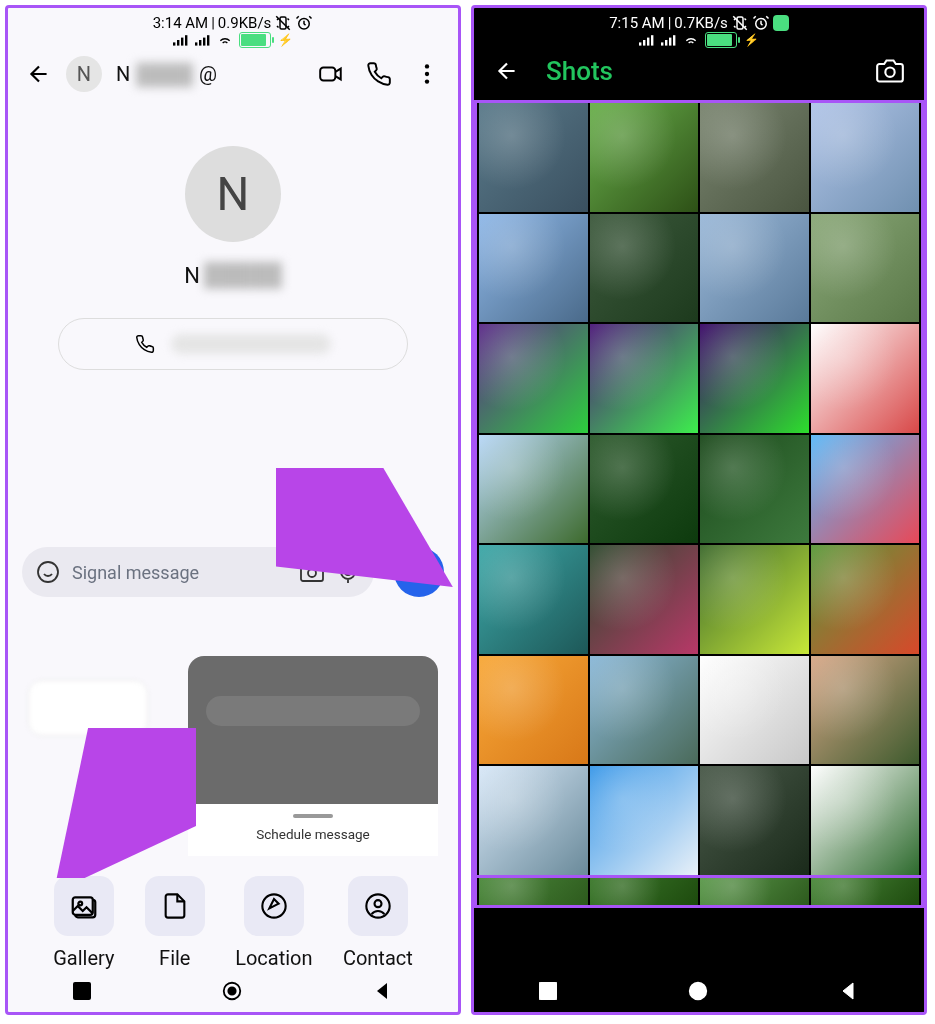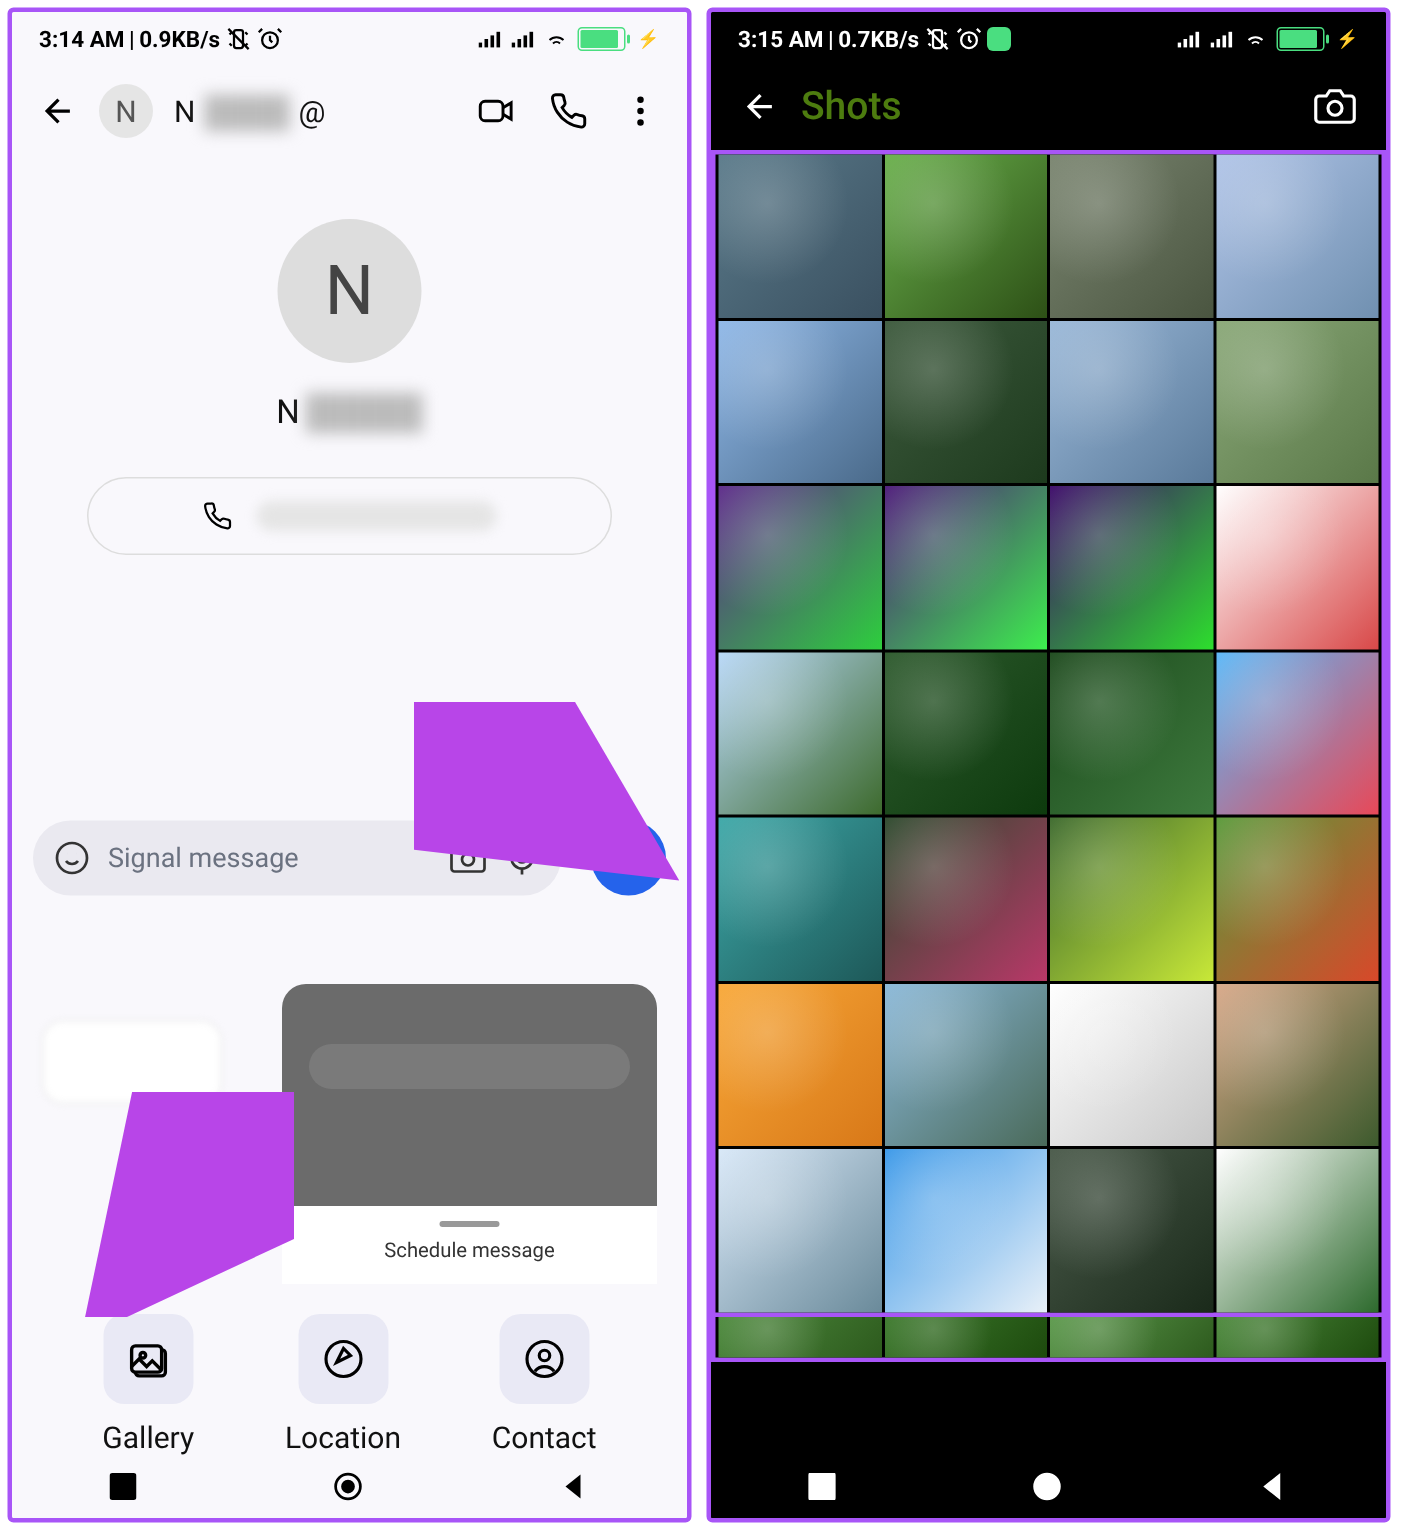--- a/index.html
+++ b/index.html
@@ -21,23 +21,24 @@
   }
   .phone.dark { background: #000; }
 
   
   .status-bar {
     display: flex;
     justify-content: space-between;
     align-items: center;
     padding: 6px 18px 4px;
     font-size: 15px;
-    font-weight: 700;
+    font-weight: 400;
     color: #000;
     height: 34px;
+    flex-direction: column;
   }
   .phone.dark .status-bar { color: #fff; }
   .status-left { display: flex; align-items: center; gap: 3px; }
   .status-right { display: flex; align-items: center; gap: 6px; }
   .status-right svg { width: 16px; height: 16px; }
   .green-badge {
     background: #4ade80;
     border-radius: 4px;
     width: 16px; height: 16px;
   }
@@ -260,22 +261,22 @@
   .arrow {
     position:absolute;
     pointer-events:none;
   }
 
   
   .shots-header {
     display:flex;
     align-items:center;
     padding: 14px 20px;
-    gap: 14px;
-    color:#4d7c0f;
+    gap: 26px;
+    color:#22c55e;
     height:58px;
   }
   .shots-title { font-size:26px; font-weight:500; flex:1; }
   .gallery {
     display:grid;
     grid-template-columns: repeat(4, 1fr);
     gap: 2px;
     padding: 0 2px;
     border: 3px solid #a855f7;
   }
@@ -419,20 +420,29 @@
       <div class="attach-item">
         <div class="attach-icon">
             <svg width="30" height="30" viewBox="0 0 24 24" fill="none" stroke="#000" stroke-width="1.8">
               <rect x="5" y="7" width="16" height="14" rx="2"></rect>
               <rect x="3" y="5" width="16" height="14" rx="2" fill="#e9e9f5"></rect>
               <circle cx="9" cy="10" r="1.5"></circle>
               <path d="M3 16l4-4 4 4 3-3 5 5"></path>
             </svg>
           </div>
         <div class="attach-label">Gallery</div>
+      </div>
+      <div class="attach-item">
+        <div class="attach-icon">
+            <svg width="28" height="28" viewBox="0 0 24 24" fill="none" stroke="#000" stroke-width="1.8">
+              <path d="M14 2H6a2 2 0 00-2 2v16a2 2 0 002 2h12a2 2 0 002-2V8z"></path>
+              <path d="M14 2v6h6"></path>
+            </svg>
+          </div>
+        <div class="attach-label">File</div>
       </div>
       <div class="attach-item">
         <div class="attach-icon">
             <svg width="28" height="28" viewBox="0 0 24 24" fill="none" stroke="#000" stroke-width="1.8">
               <circle cx="12" cy="12" r="10"></circle>
               <path d="M16 10l-8 4 4-8 4 4z"></path>
             </svg>
           </div>
         <div class="attach-label">Location</div>
       </div>
@@ -478,21 +488,21 @@
       </defs>
     <path d="M120,10 L25,130" stroke="#b845e8" stroke-width="22" marker-end="url(#ah2)"></path>
   </svg>
 
 </div>
 
 <div class="phone dark">
 
   <div class="status-bar">
     <div class="status-left">
-      <span>3:15 AM</span>
+      <span>7:15 AM</span>
       <span> | </span>
       <span>0.7KB/s</span>
       <svg width="18" height="18" viewBox="0 0 24 24" fill="none" stroke="#fff" stroke-width="2">
           <path d="M4 8l2-2M4 16l2 2M20 8l-2-2M20 16l-2 2"></path>
           <rect x="8" y="4" width="8" height="16" rx="2"></rect>
           <line x1="3" y1="3" x2="21" y2="21"></line>
         </svg>
       <svg width="18" height="18" viewBox="0 0 24 24" fill="none" stroke="#fff" stroke-width="2">
           <circle cx="12" cy="13" r="7"></circle>
           <path d="M12 9v4l2 2M5 3L2 6M22 6l-3-3"></path>

